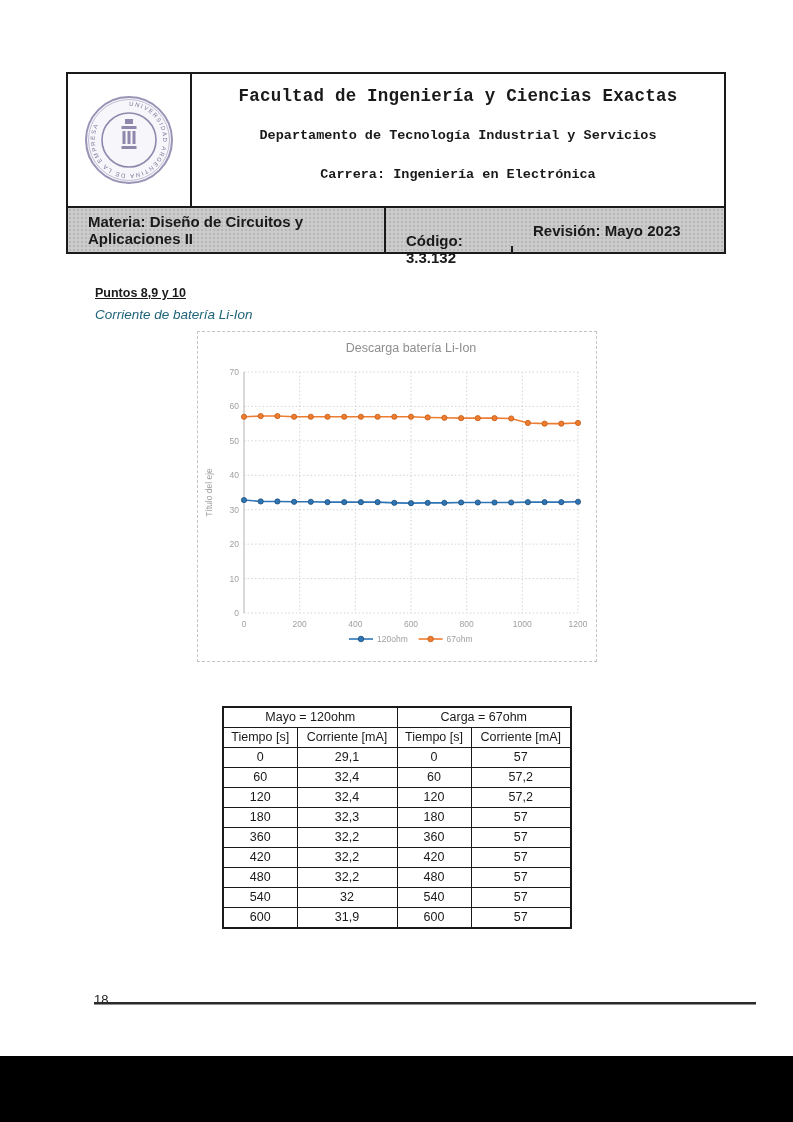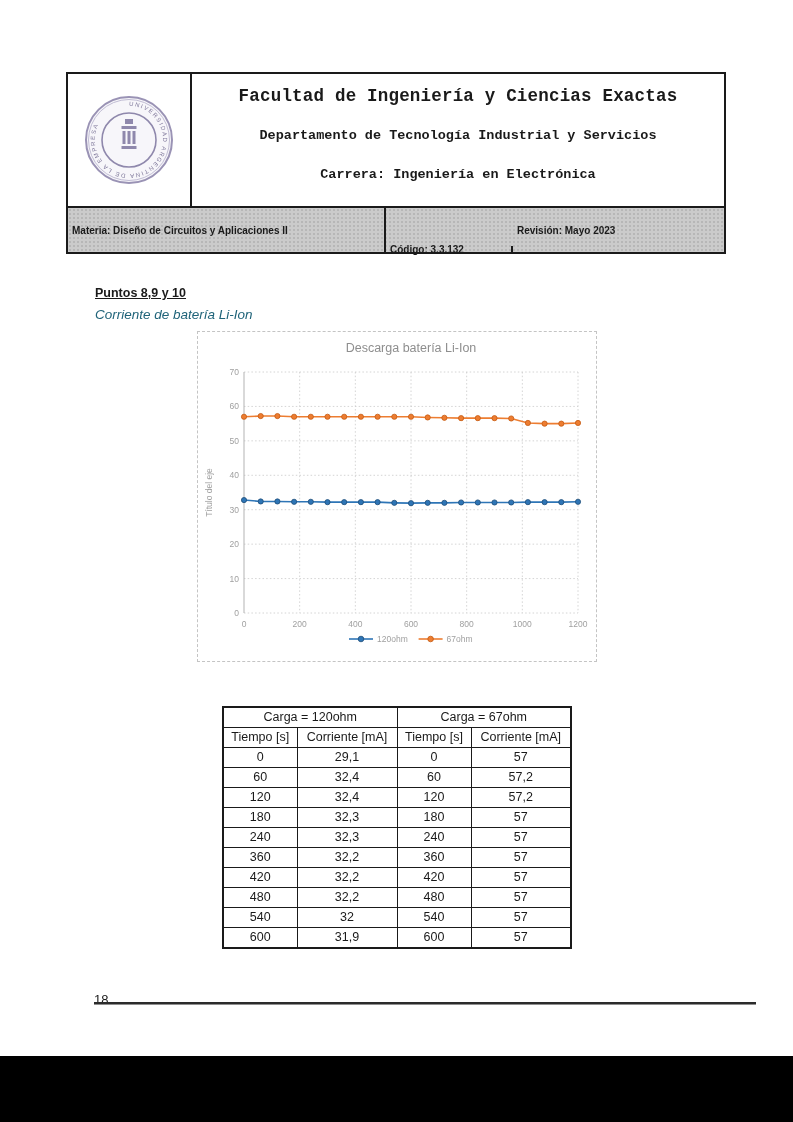--- a/index.html
+++ b/index.html
@@ -12,21 +12,21 @@
   .header-top{display:flex;height:132px;border-bottom:2px solid #1a1a1a;}
   .logo-cell{width:124px;border-right:2px solid #1a1a1a;display:flex;align-items:center;justify-content:center;box-sizing:border-box;}
   .header-text-cell{flex:1;display:flex;flex-direction:column;align-items:center;padding-top:12px;box-sizing:border-box;font-family:Liberation Mono, monospace;}
   .h-line1{font-size:17.5px;font-weight:bold;letter-spacing:.2px;}
   .h-line2{font-size:13.5px;font-weight:bold;margin-top:22px;}
   .h-line3{font-size:13.5px;font-weight:bold;margin-top:24px;}
   .header-bottom{display:flex;height:44px;
     background-color:#cbcbcb;
     background-image:radial-gradient(#b7b7b7 1px, transparent 1px);
     background-size:4px 4px;}
-  .hb-cell{display:flex;align-items:center;padding-left:4px;font-size:10px;font-weight:bold;box-sizing:border-box;}
+  .hb-cell{display:flex;align-items:center;padding-left:20px;font-size:15px;font-weight:bold;box-sizing:border-box;}
   .hb-c1{width:318px;border-right:2px solid #1a1a1a;}
   .hb-c2{width:127px;border-right:2px solid #1a1a1a;margin-top:38px;}
   .hb-c3{flex:1;}
   
   .sec-heading{position:absolute;left:95px;top:286px;font-size:12.5px;font-weight:bold;text-decoration:underline;}
   .sec-subheading{position:absolute;left:95px;top:307px;font-size:13.5px;font-style:italic;}
   
   .chart-box{position:absolute;left:197px;top:331px;width:400px;height:331px;border:1px dashed #c4c4c4;box-sizing:border-box;background:#fff;}
   .chart-box svg{display:block;}
   .tick{font:8.5px "Liberation Sans",sans-serif;fill:#a0a0a0;}
@@ -175,21 +175,21 @@
 
   <table class="data-table">
     <colgroup>
         <col style="width:74px">
         <col style="width:100px">
         <col style="width:74px">
         <col style="width:100px">
       </colgroup>
     <thead>
       <tr>
-        <th colspan="2">Carga = 120ohm</th>
+        <th colspan="2">Mayo = 120ohm</th>
         <th colspan="2">Carga = 67ohm</th>
       </tr>
       <tr>
         <th>Tiempo [s]</th>
         <th>Corriente [mA]</th>
         <th>Tiempo [s]</th>
         <th>Corriente [mA]</th>
       </tr>
     </thead>
     <tbody id="table-body">
@@ -211,26 +211,20 @@
           <td>120</td>
           <td>57,2</td>
         </tr>
         <tr>
           <td>180</td>
           <td>32,3</td>
           <td>180</td>
           <td>57</td>
         </tr>
         <tr>
-          <td>240</td>
-          <td>32,3</td>
-          <td>240</td>
-          <td>57</td>
-        </tr>
-        <tr>
           <td>360</td>
           <td>32,2</td>
           <td>360</td>
           <td>57</td>
         </tr>
         <tr>
           <td>420</td>
           <td>32,2</td>
           <td>420</td>
           <td>57</td>

